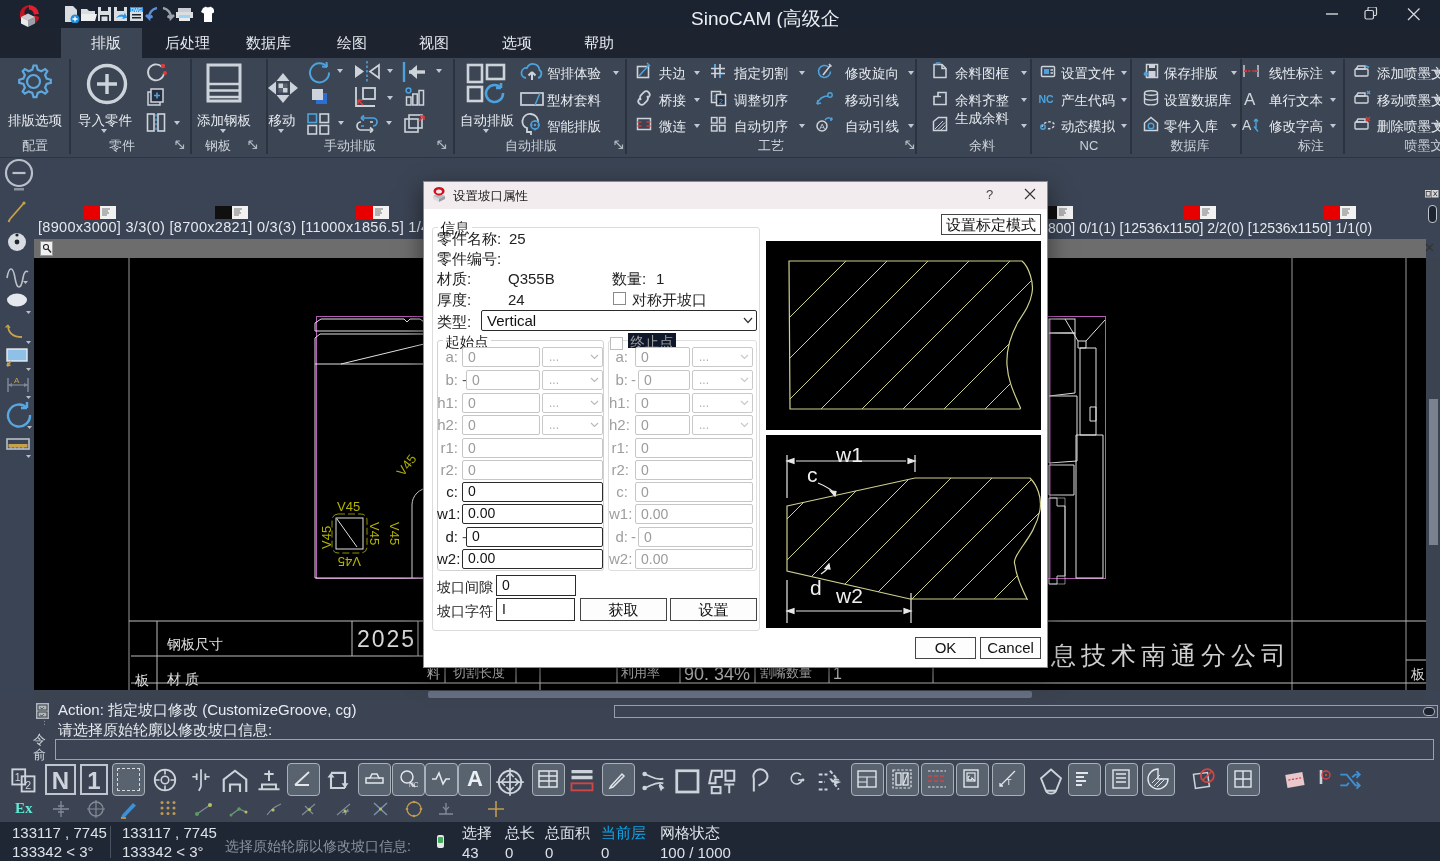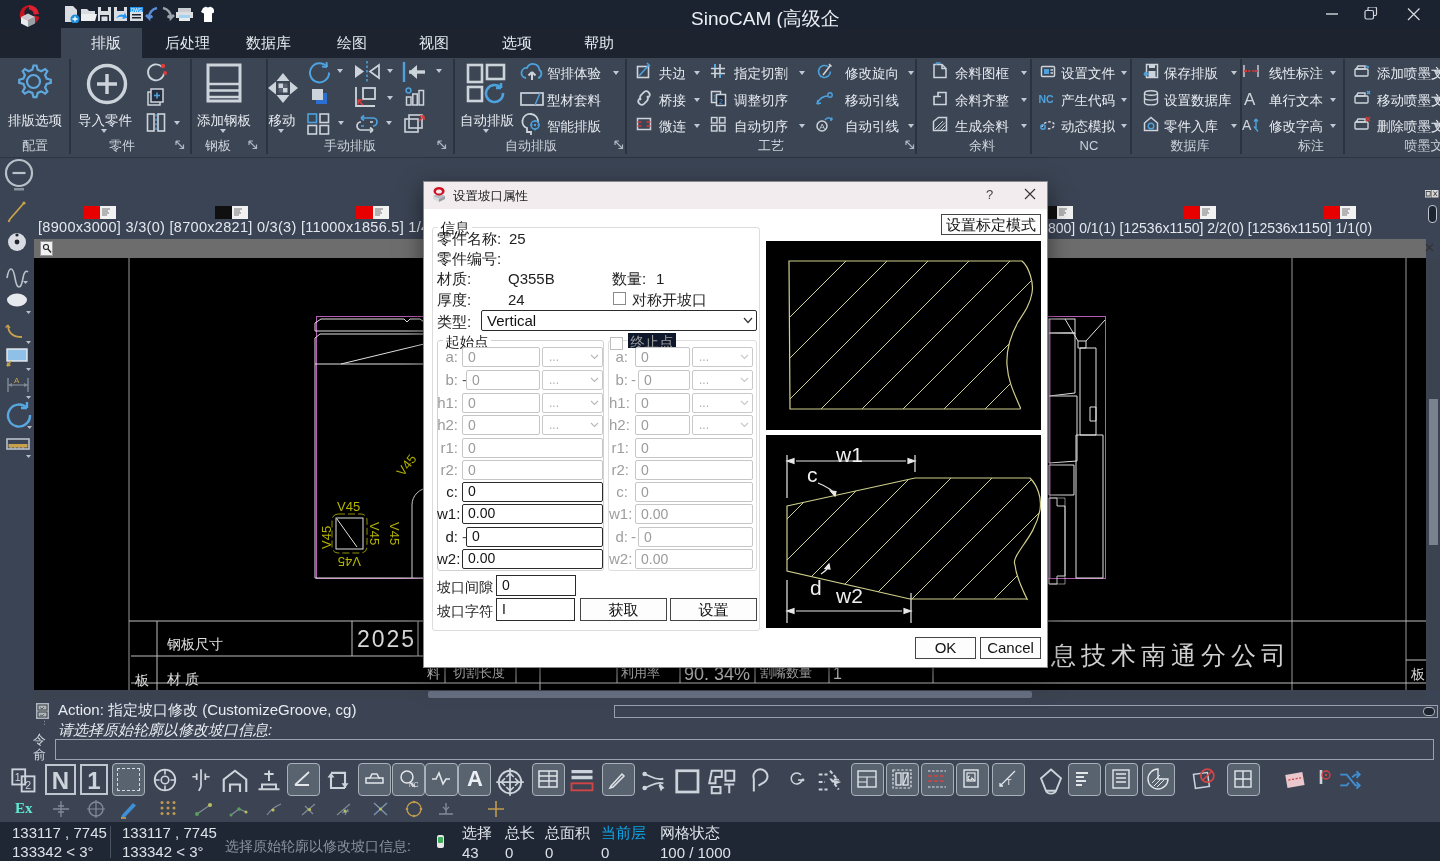--- a/index.html
+++ b/index.html
@@ -329,21 +329,21 @@
 <svg class="abs" style="left:930px;top:88px" width="20" height="20" viewBox="0 0 20 20" fill="none">
         <path d="M4 16.5 v-8 h4 v-4 h8 v12 Z" stroke="#cdd3db" stroke-width="1.6"></path>
         <path d="M8 8.5 h3" stroke="#cdd3db" stroke-width="1.3"></path>
       </svg>
 <div class="rtxt abs" style="left:955px;top:91px">余料齐整</div>
 <div class="dd abs" style="left:1021px;top:98px"></div>
 <svg class="abs" style="left:930px;top:114px" width="20" height="20" viewBox="0 0 20 20" fill="none">
         <path d="M3.5 16.5 v-9 l5-4 h8 v13 Z" stroke="#cdd3db" stroke-width="1.5"></path>
         <path d="M5 15 l8-8 M8 15.5 l7-7 M11 16 l4.5-4.5" stroke="#cdd3db" stroke-width="1"></path>
       </svg>
-<div class="rtxt abs" style="left:955px;top:117px">生成余料</div>
+<div class="rtxt abs" style="left:955px;top:109px">生成余料</div>
 <div class="dd abs" style="left:1021px;top:124px"></div>
 <svg class="abs" style="left:1038px;top:61px" width="20" height="20" viewBox="0 0 20 20" fill="none">
         <rect x="3.5" y="5.5" width="13" height="10" rx="1" stroke="#cdd3db" stroke-width="1.5"></rect>
         <rect x="6" y="8" width="5" height="5" fill="#4da2dd"></rect>
         <path d="M12.5 9 h2.5 M12.5 12 h2.5" stroke="#cdd3db" stroke-width="1.3"></path>
       </svg>
 <div class="rtxt abs" style="left:1061px;top:64px">设置文件</div>
 <div class="dd abs" style="left:1121px;top:71px"></div>
 <svg class="abs" style="left:1038px;top:88px" width="20" height="20" viewBox="0 0 20 20" fill="none">
         <text x="0.5" y="15" font-size="10.5" font-weight="bold" fill="#4da2dd" font-family="Liberation Sans">NC</text>
@@ -567,21 +567,21 @@
 <text x="650" y="422" font-size="18" fill="#d8d8d8" font-family="Liberation Sans">90. 34%</text>
 <text x="726" y="419" font-size="13" fill="#d8d8d8" font-family="Liberation Sans">割嘴数量</text>
 <text x="799" y="421" font-size="16" fill="#d8d8d8" font-family="Liberation Sans">1</text>
 <text x="987" y="406" font-size="25" fill="#cfcfcf" font-family="Liberation Sans" letter-spacing="5">信息技术南通分公司</text>
 <path d="M1372 402 H1393" stroke="#bdbdbd" stroke-width="1"></path>
 <text x="1377" y="421" font-size="14" fill="#d8d8d8" font-family="Liberation Sans">板</text>
 </svg>
 </div>
 <div id="bottomcontent">
 <div class="abs" style="left:58px;top:701px;width:800px;height:17px;color:#e8ecf2;font-size:15px;overflow:hidden;">Action: 指定坡口修改 (CustomizeGroove, cg)</div>
-<div class="abs" style="left:58px;top:721px;width:800px;height:17px;color:#e8ecf2;font-size:15px;font-style:italic;">请选择原始轮廓以修改坡口信息:</div>
+<div class="abs" style="left:58px;top:721px;width:800px;height:17px;color:#e8ecf2;font-size:15px;">请选择原始轮廓以修改坡口信息:</div>
 <div class="abs" style="left:55px;top:739px;width:1379px;height:21px;border:1px solid #9aa2ae;"></div>
 <div class="abs" style="left:614px;top:705px;width:824px;height:13px;border:1px solid #98a0ac;"></div>
 <div class="abs" style="left:1423px;top:707px;width:12px;height:9px;background:#1d2430;border:1px solid #a8b0ba;border-radius:4px;"></div>
 <div class="abs" style="left:36px;top:703px;width:13px;height:16px;background:#aeb6c0;"></div>
 <svg class="abs" style="left:37px;top:704px" width="11" height="14" viewBox="0 0 11 14">
         <rect x="1" y="1" width="9" height="5" fill="none" stroke="#333" stroke-width="0.9"></rect>
         <rect x="1" y="8" width="9" height="5" fill="none" stroke="#333" stroke-width="0.9"></rect>
         <path d="M3 3.5 l2 1.5 2-2 M3 11 l2 1 2-2" stroke="#333" stroke-width="0.7" fill="none"></path>
       </svg>
 <div class="abs" style="left:40px;top:719px;width:4px;height:14px;color:#9aa2ae;font-size:9px;line-height:4px;">⋮</div>

